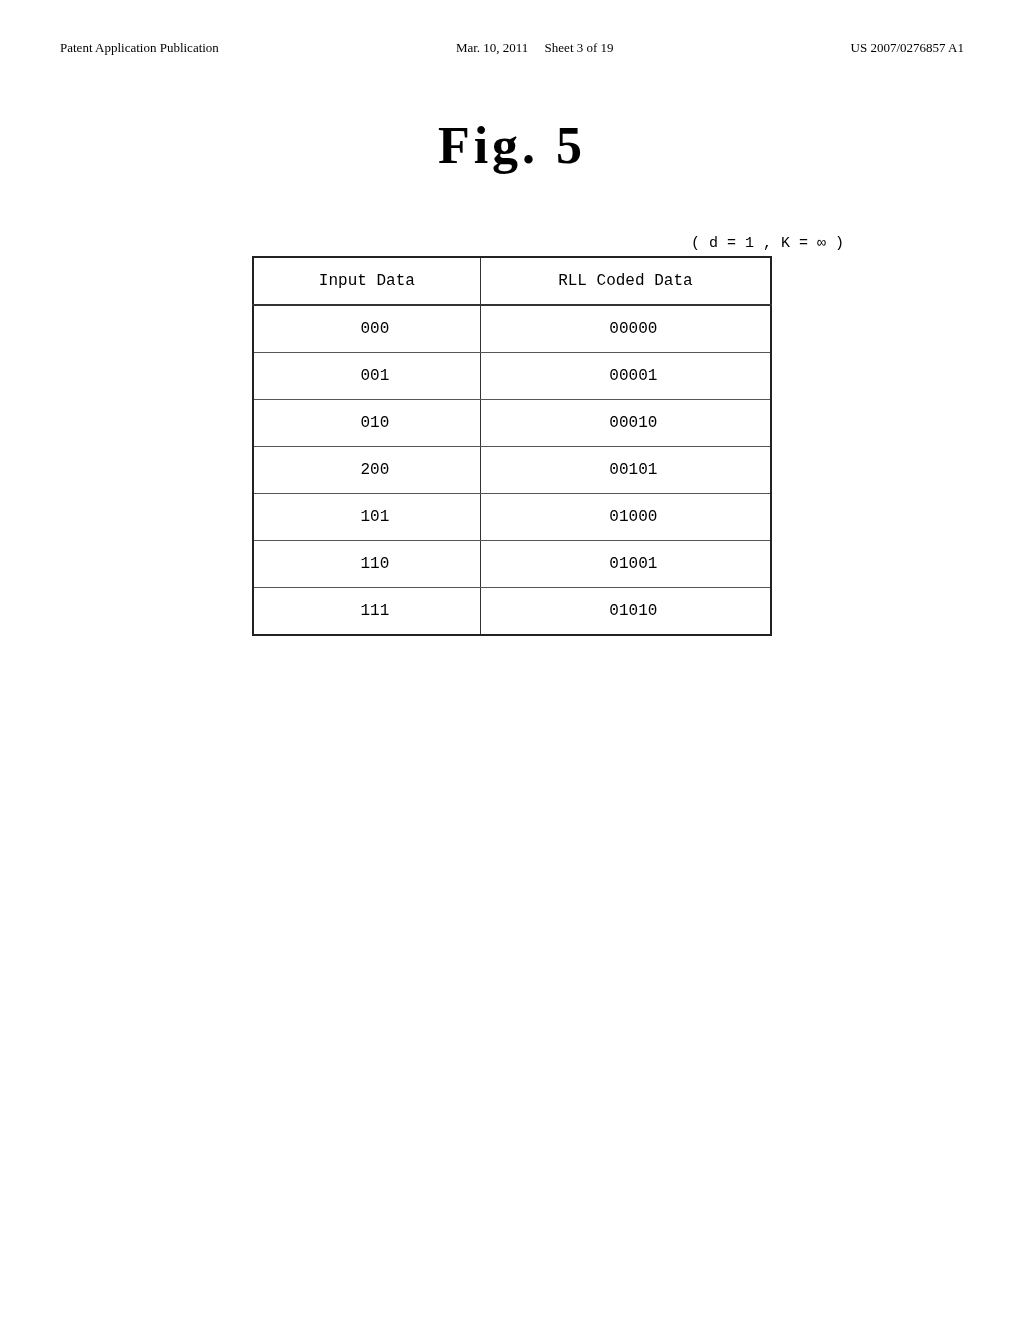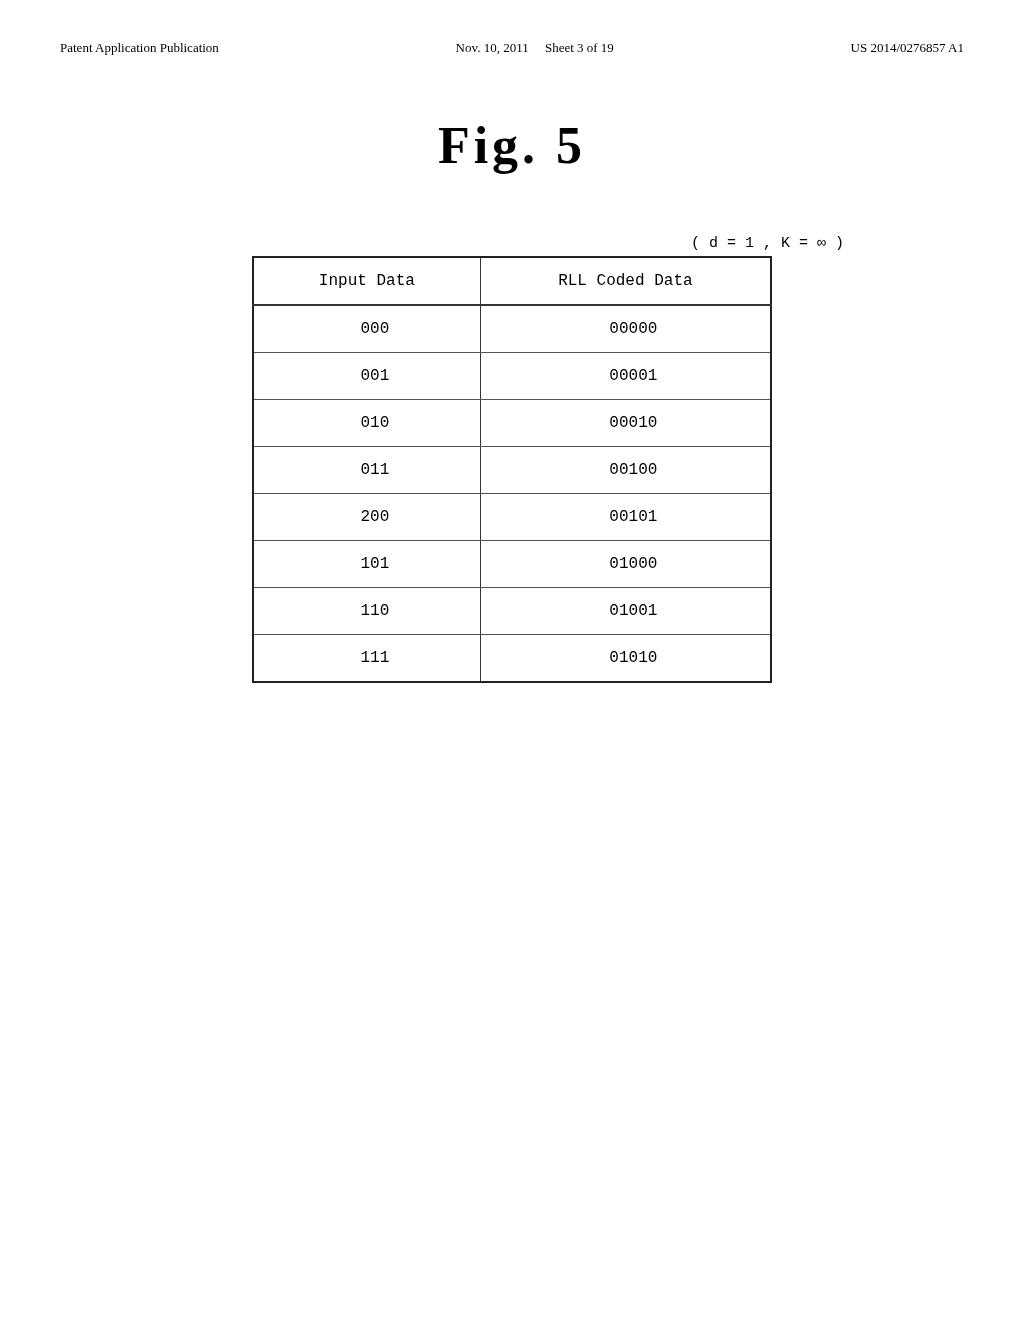--- a/index.html
+++ b/index.html
@@ -110,26 +110,26 @@
 </head>
 <body>
 
 <div class="page">
 
   <div class="header">
     <div class="header-left">
       <span>Patent Application Publication</span>
     </div>
     <div class="header-center">
-      <span>Nov. 10, 2011</span>
+      <span>Mar. 10, 2011</span>
       &nbsp;&nbsp;&nbsp;
       <span>Sheet 3 of 19</span>
     </div>
     <div class="header-right">
-      <span>US 2014/0276857 A1</span>
+      <span>US 2007/0276857 A1</span>
     </div>
   </div>
 
   <div class="figure-title">Fig.  5</div>
 
   <div class="table-container">
 
     <div class="constraint-label">( d = 1 ,  K = ∞ )</div>
 
     <table class="data-table">
@@ -146,24 +146,20 @@
           </tr>
           <tr>
             <td>001</td>
             <td>00001</td>
           </tr>
           <tr>
             <td>010</td>
             <td>00010</td>
           </tr>
           <tr>
-            <td>011</td>
-            <td>00100</td>
-          </tr>
-          <tr>
             <td>200</td>
             <td>00101</td>
           </tr>
           <tr>
             <td>101</td>
             <td>01000</td>
           </tr>
           <tr>
             <td>110</td>
             <td>01001</td>

